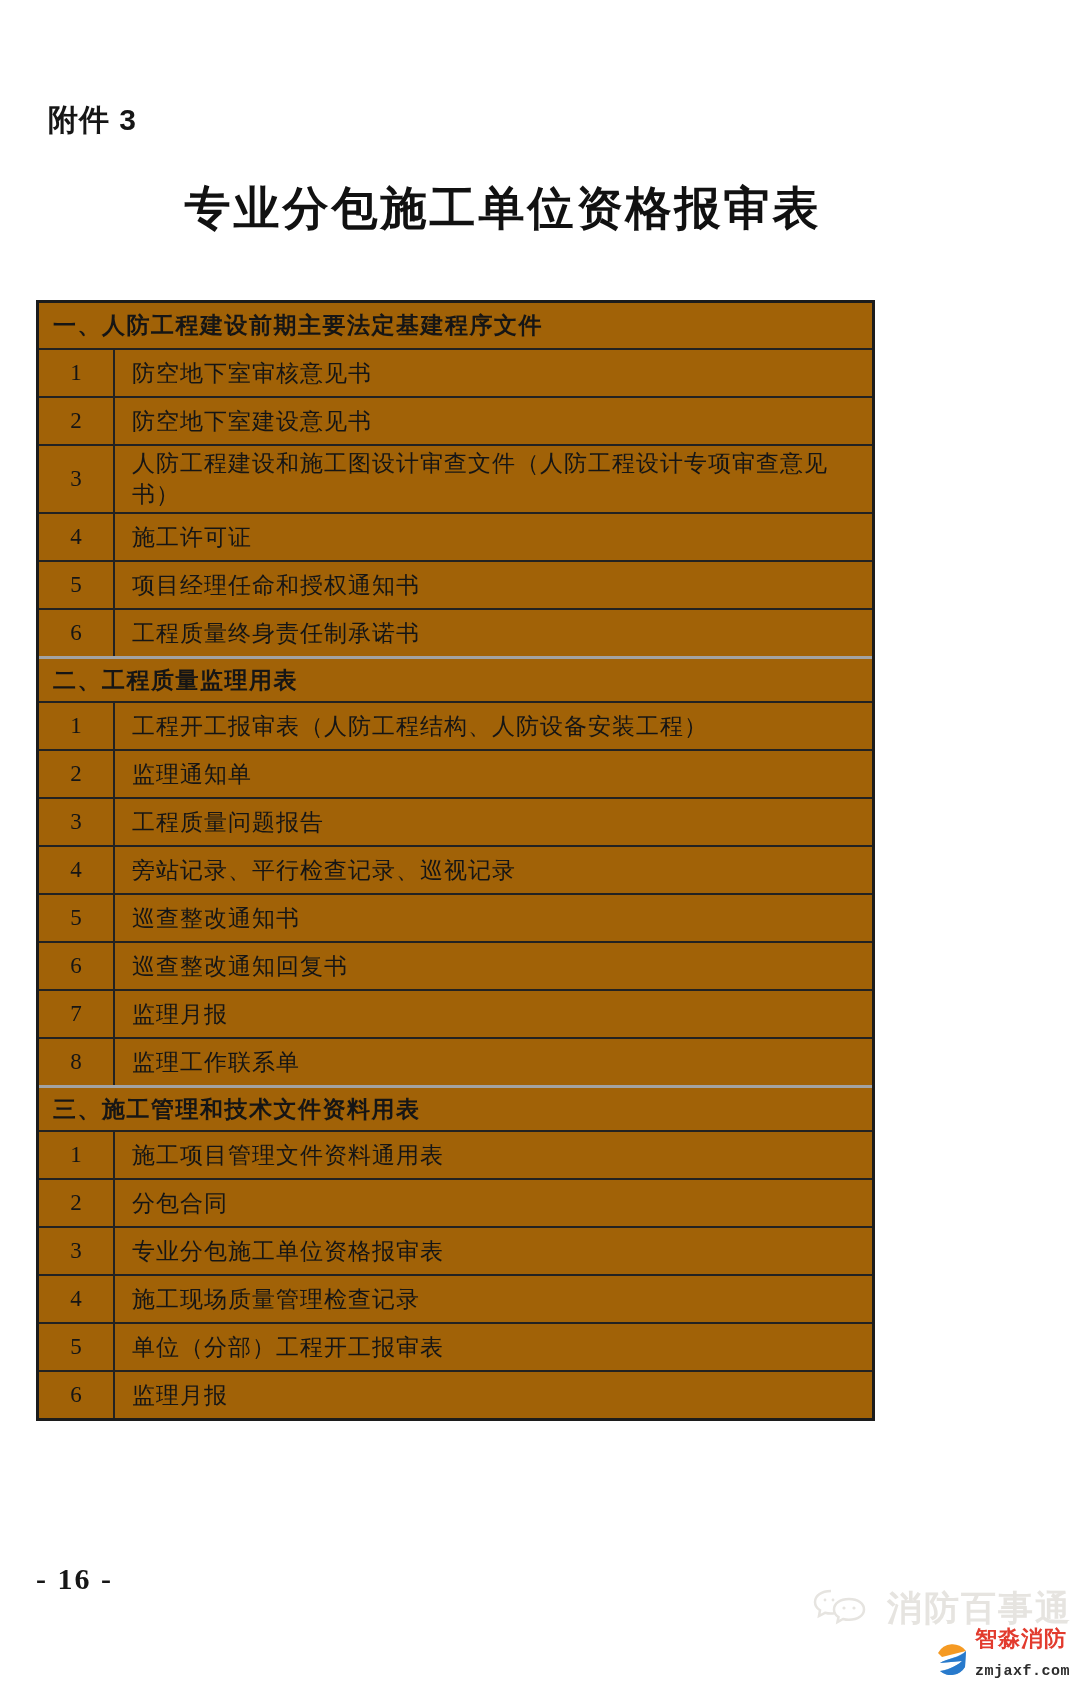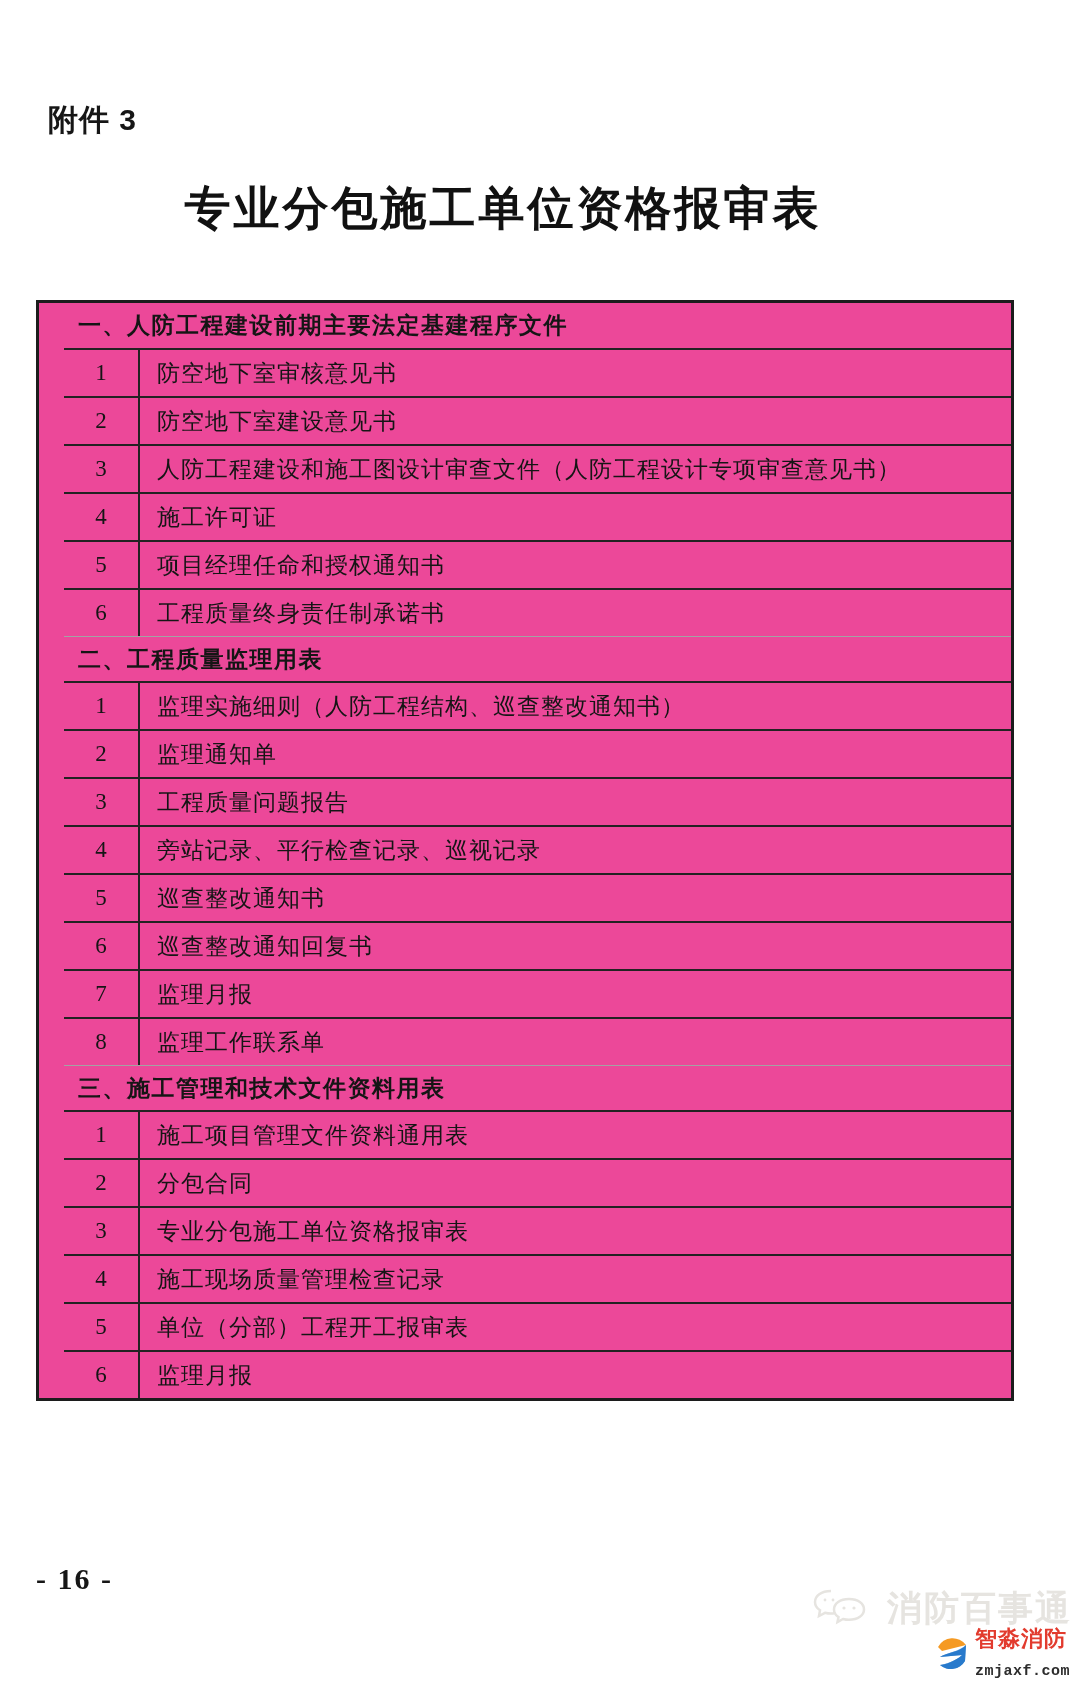--- a/index.html
+++ b/index.html
@@ -11,27 +11,27 @@
     position:absolute;left:48px;top:100px;
     font-family:"Liberation Sans", sans-serif;
     font-size:30px;font-weight:700;color:#161616;letter-spacing:1px;
   }
   .doc-title{
     position:absolute;left:0;top:178px;width:1006px;text-align:center;
     font-family:"Liberation Sans", sans-serif;
     font-size:46px;font-weight:800;color:#111;letter-spacing:3px;
   }
   .doc-table{
-    position:absolute;left:36px;top:300px;width:978px;
-    border:3px solid #1c1c1c;box-sizing:border-box;background:#ec4899;padding-left:25px;
+    position:absolute;left:36px;top:300px;width:839px;
+    border:3px solid #1c1c1c;box-sizing:border-box;background:#a16207;
   }
   .row{display:flex;box-sizing:border-box;}
   .row + .row{border-top:2px solid #222;}
   .section-row{min-height:45px;align-items:center;padding:2px 8px 2px 14px;}
-  .row + .section-row{border-top:1px solid #a3a3a3;text-align:center;}
+  .row + .section-row{border-top:3px solid #a3a3a3;text-align:center;}
   .section-cell{
     font-size:23px;font-weight:600;letter-spacing:1.5px;color:#151515;
   }
   .item-row{min-height:48px;align-items:stretch;}
   .cell{display:flex;align-items:center;box-sizing:border-box;}
   .cell.num{
     width:76px;border-right:2px solid #222;justify-content:center;
     font-size:23px;color:#151515;
   }
   .cell.text{
@@ -46,21 +46,21 @@
     position:absolute;right:8px;bottom:4px;width:300px;
     display:flex;flex-direction:column;align-items:flex-end;
   }
   .wechat-watermark{
     display:flex;align-items:center;gap:16px;
     color:#e6e4e0;
     font-family:"Liberation Sans", sans-serif;
     font-size:35px;font-weight:700;letter-spacing:2px;
     line-height:1;margin-bottom:2px;user-select:none;
   }
-  .brand-lockup{display:flex;align-items:center;gap:5px;padding-right:2px;}
+  .brand-lockup{display:flex;align-items:flex-end;gap:5px;padding-right:2px;}
   .brand-texts{display:flex;flex-direction:column;line-height:1;}
   .brand-name{
     font-family:"Liberation Sans", sans-serif;
     font-size:22px;font-weight:800;color:#e23b2e;letter-spacing:1px;
   }
   .brand-url{
     font-family:"Liberation Mono", monospace;
     font-size:15px;font-weight:700;color:#2d2d2d;letter-spacing:0.5px;margin-top:14px;
   }
 </style>
@@ -97,21 +97,21 @@
     </div>
     <div class="row item-row">
       <div class="cell num">6</div>
       <div class="cell text">工程质量终身责任制承诺书</div>
     </div>
     <div class="row section-row">
       <div class="cell section-cell">二、工程质量监理用表</div>
     </div>
     <div class="row item-row">
       <div class="cell num">1</div>
-      <div class="cell text">监理实施细则（人防工程结构、巡查整改通知书）</div>
+      <div class="cell text">工程开工报审表（人防工程结构、人防设备安装工程）</div>
     </div>
     <div class="row item-row">
       <div class="cell num">2</div>
       <div class="cell text">监理通知单</div>
     </div>
     <div class="row item-row">
       <div class="cell num">3</div>
       <div class="cell text">工程质量问题报告</div>
     </div>
     <div class="row item-row">

